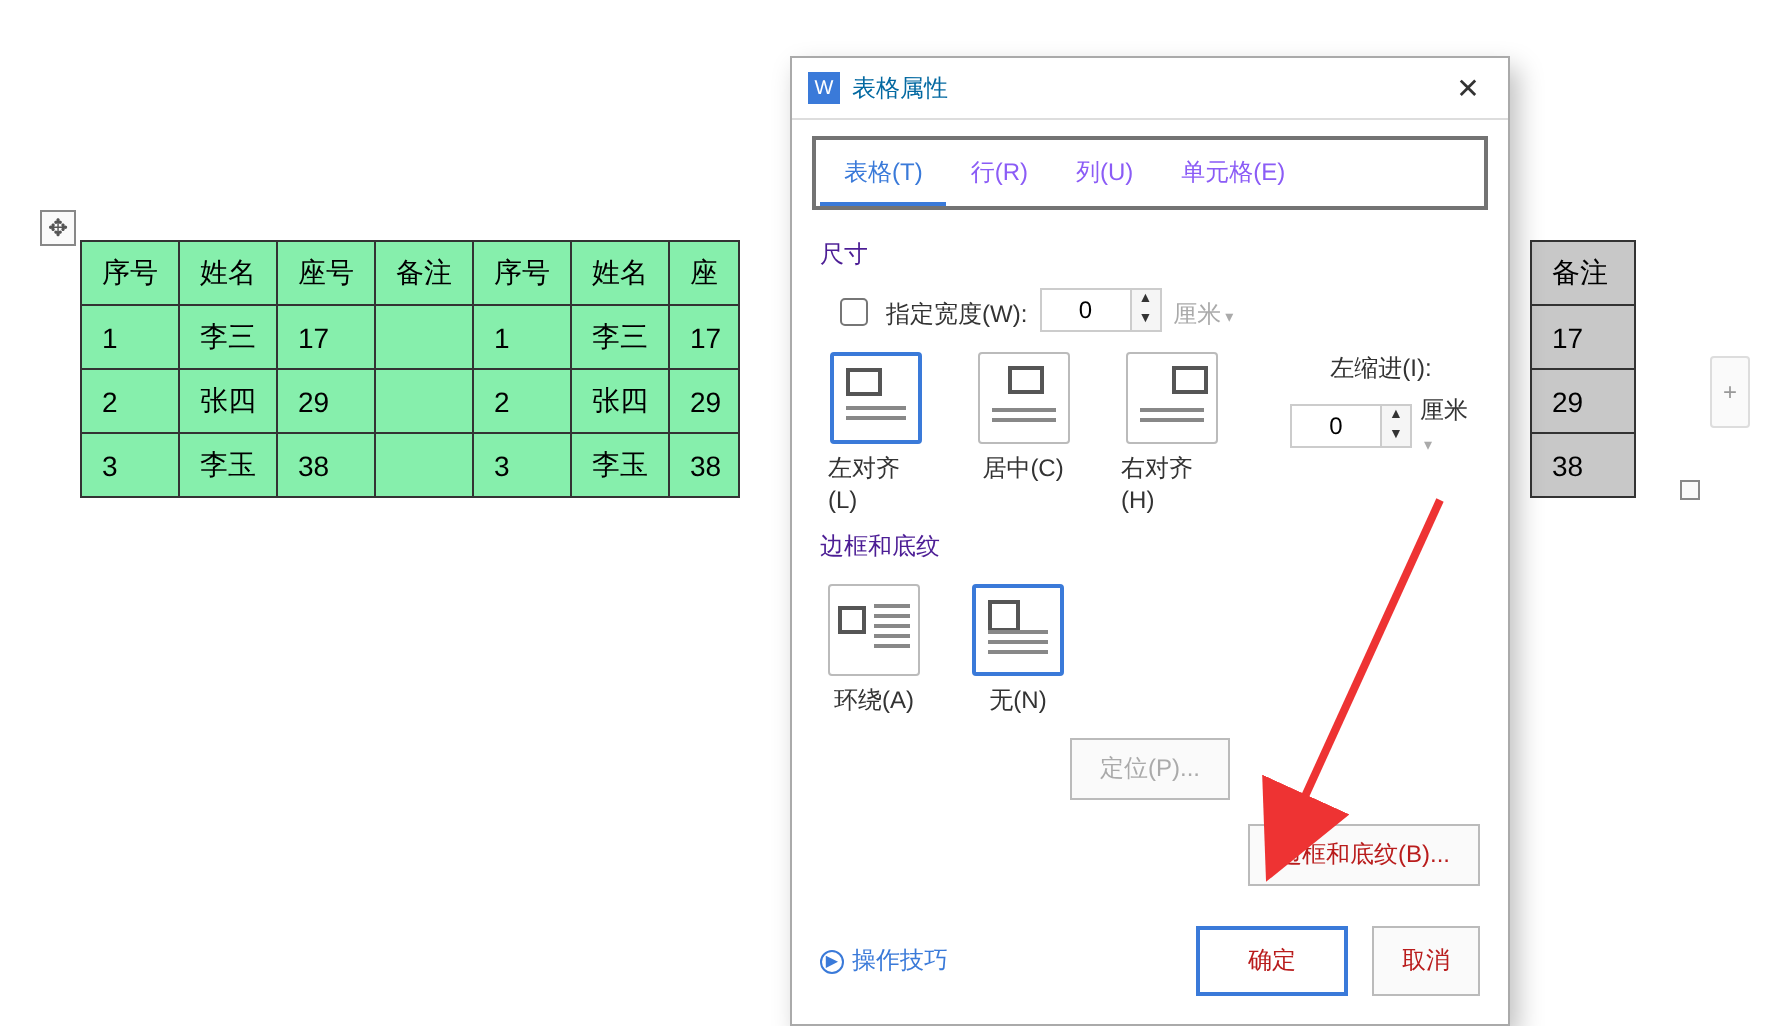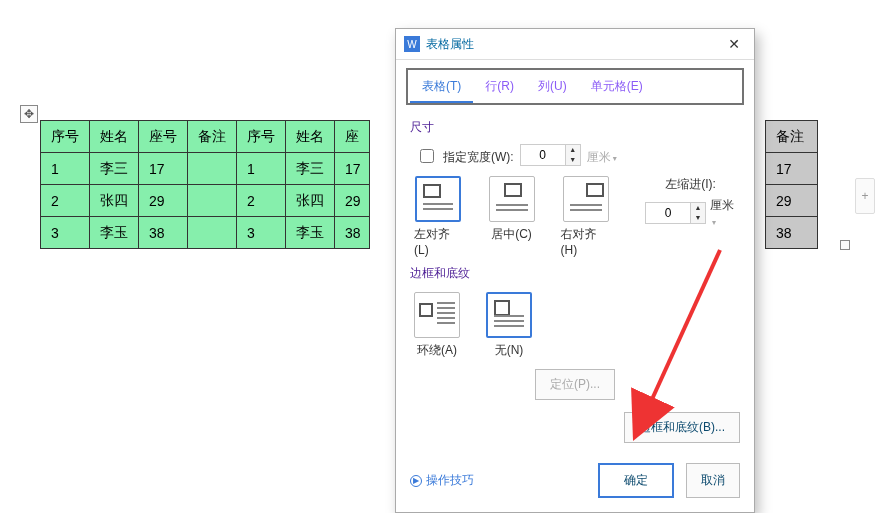--- a/index.html
+++ b/index.html
@@ -270,21 +270,21 @@
     display:block; height:2px; background:#888; margin-top:3px;
   }
   .wrap-box.around .sq { left:4px; top:10px; width:14px; height:14px; }
   .wrap-box.around .tlines { left:22px; right:4px; top:6px; height:34px; }
   .btn {
     border:1px solid #bbb;
     background:#fafafa;
     padding: 6px 14px;
     font-size:12px;
     cursor:pointer;
-    color:#0c4a6e;
+    color:#b91c1c;
   }
   .btn.disabled { color:#aaa; cursor:default; }
   .btn.primary {
     border:2px solid #3a7ad9;
     background:#fff;
     padding: 7px 24px;
   }
   .position-btn-row {
     display:flex;
     justify-content:center;

